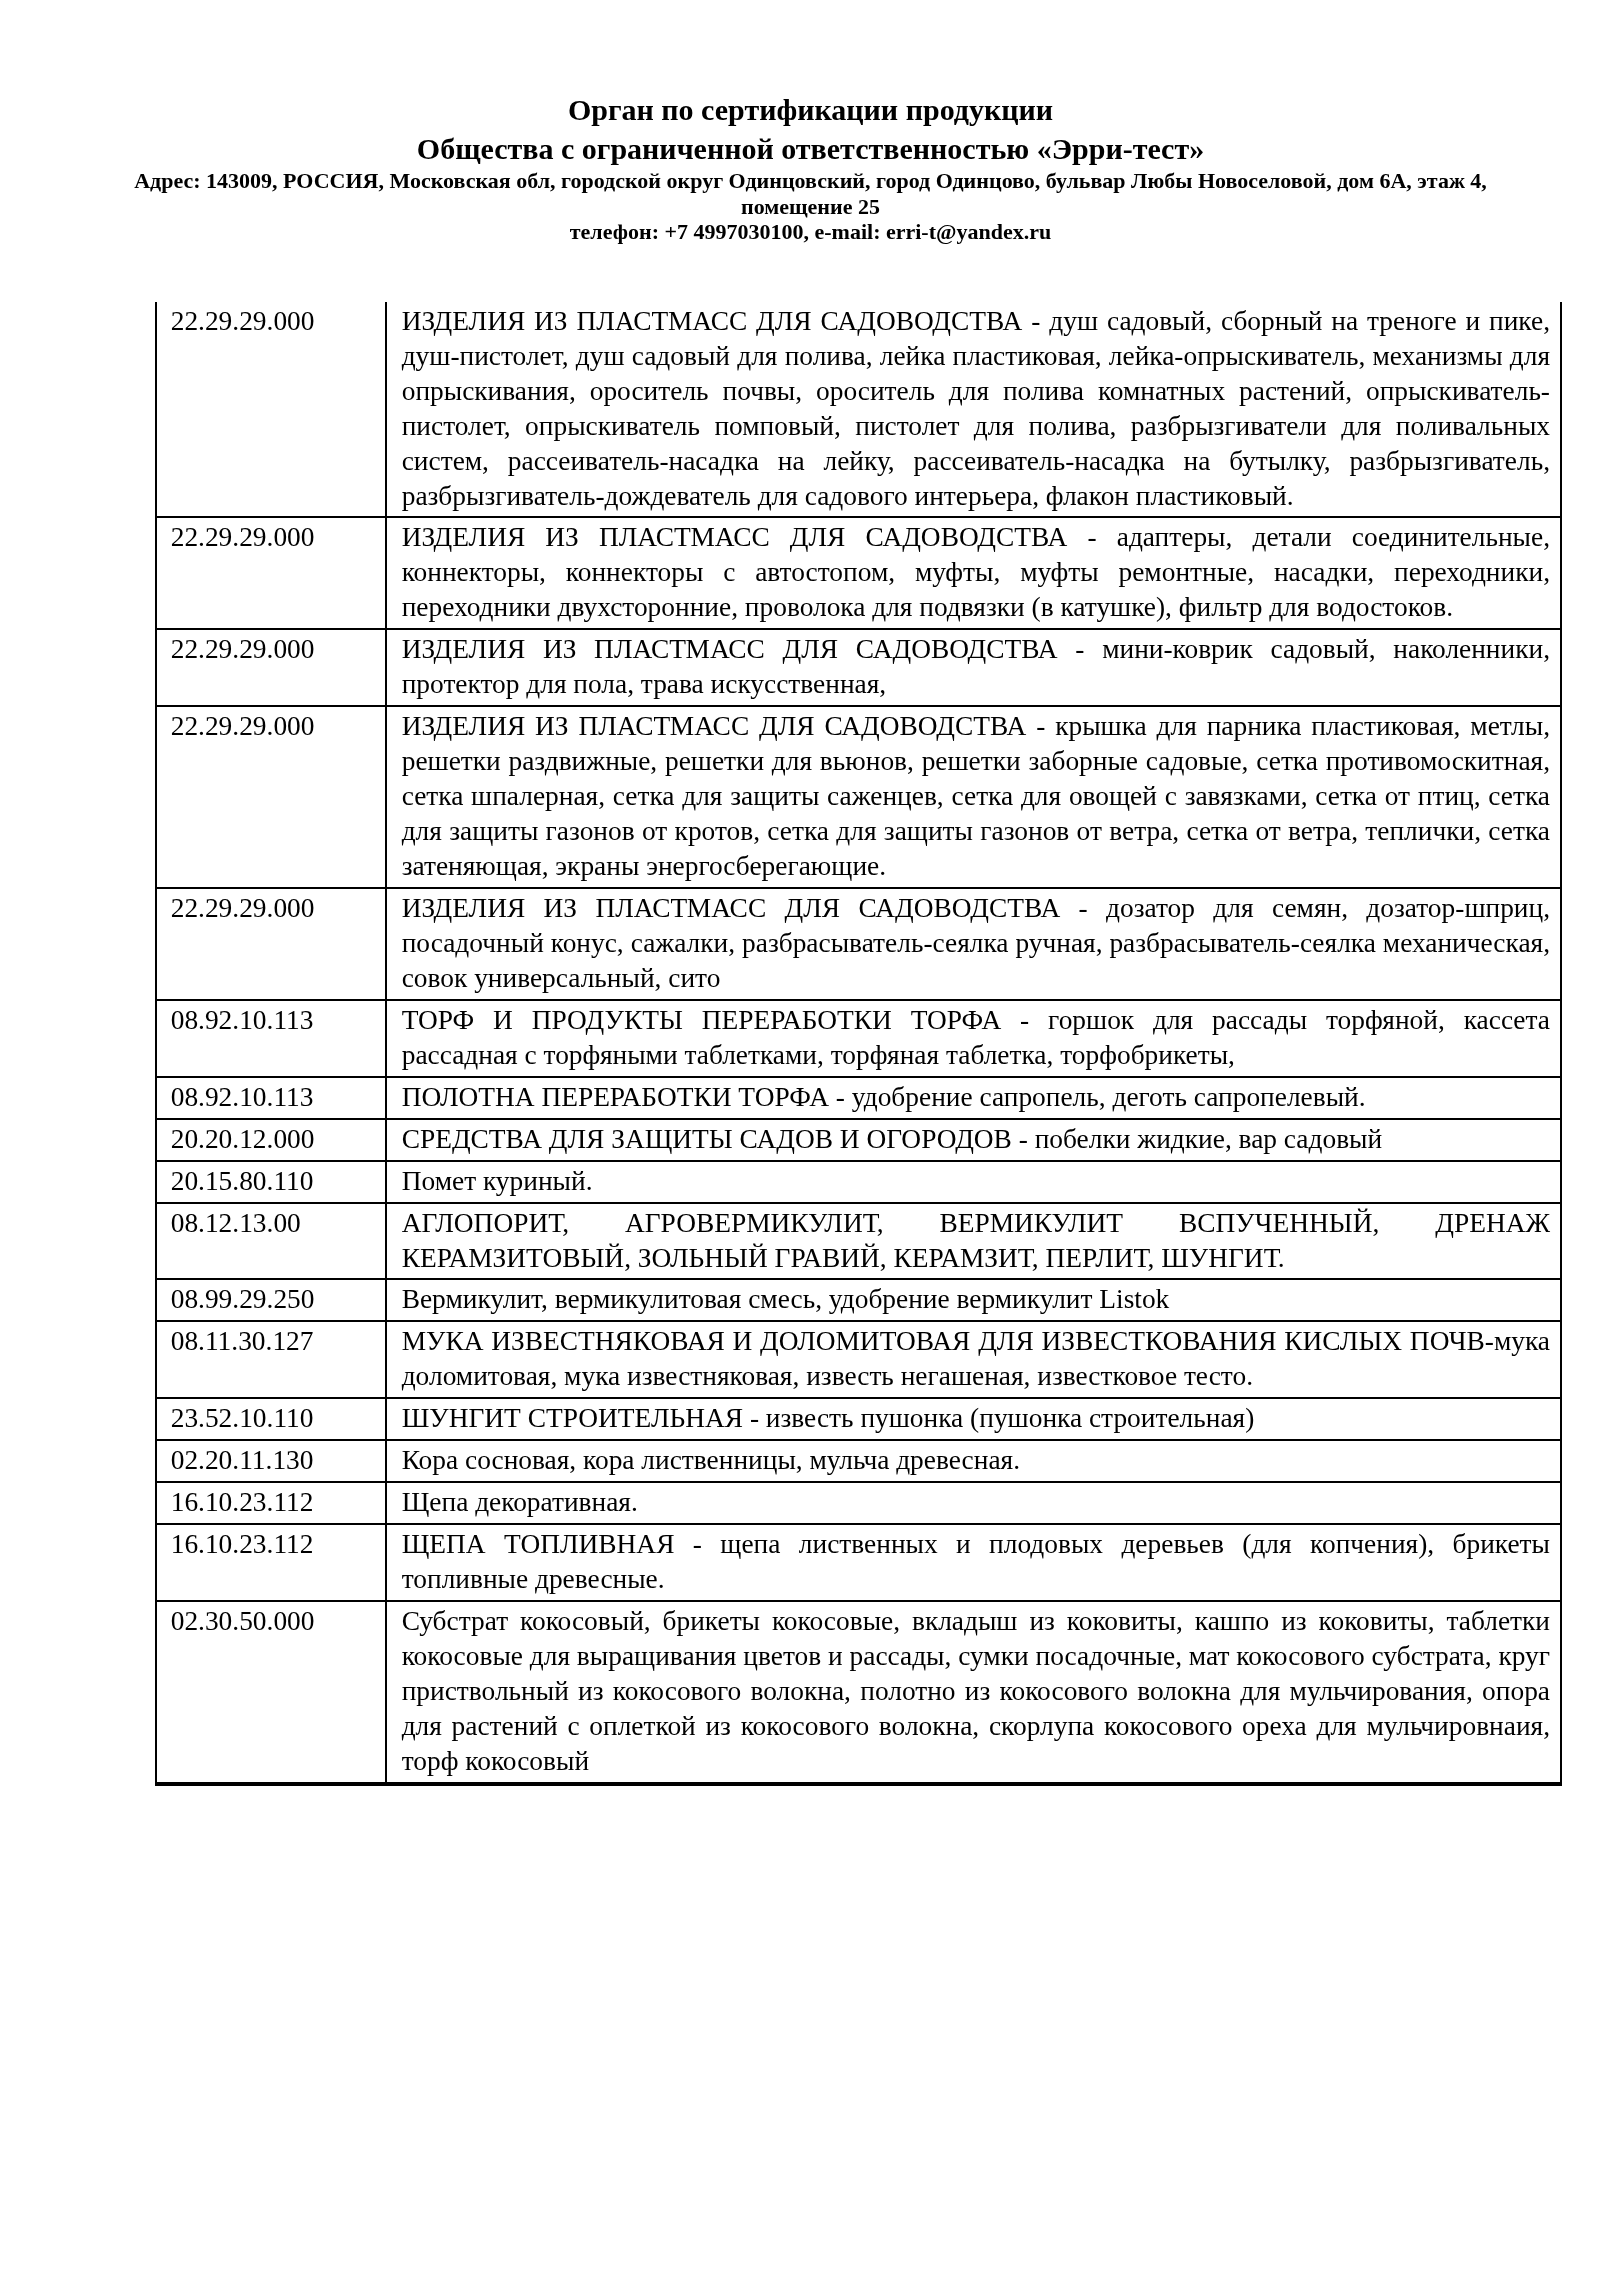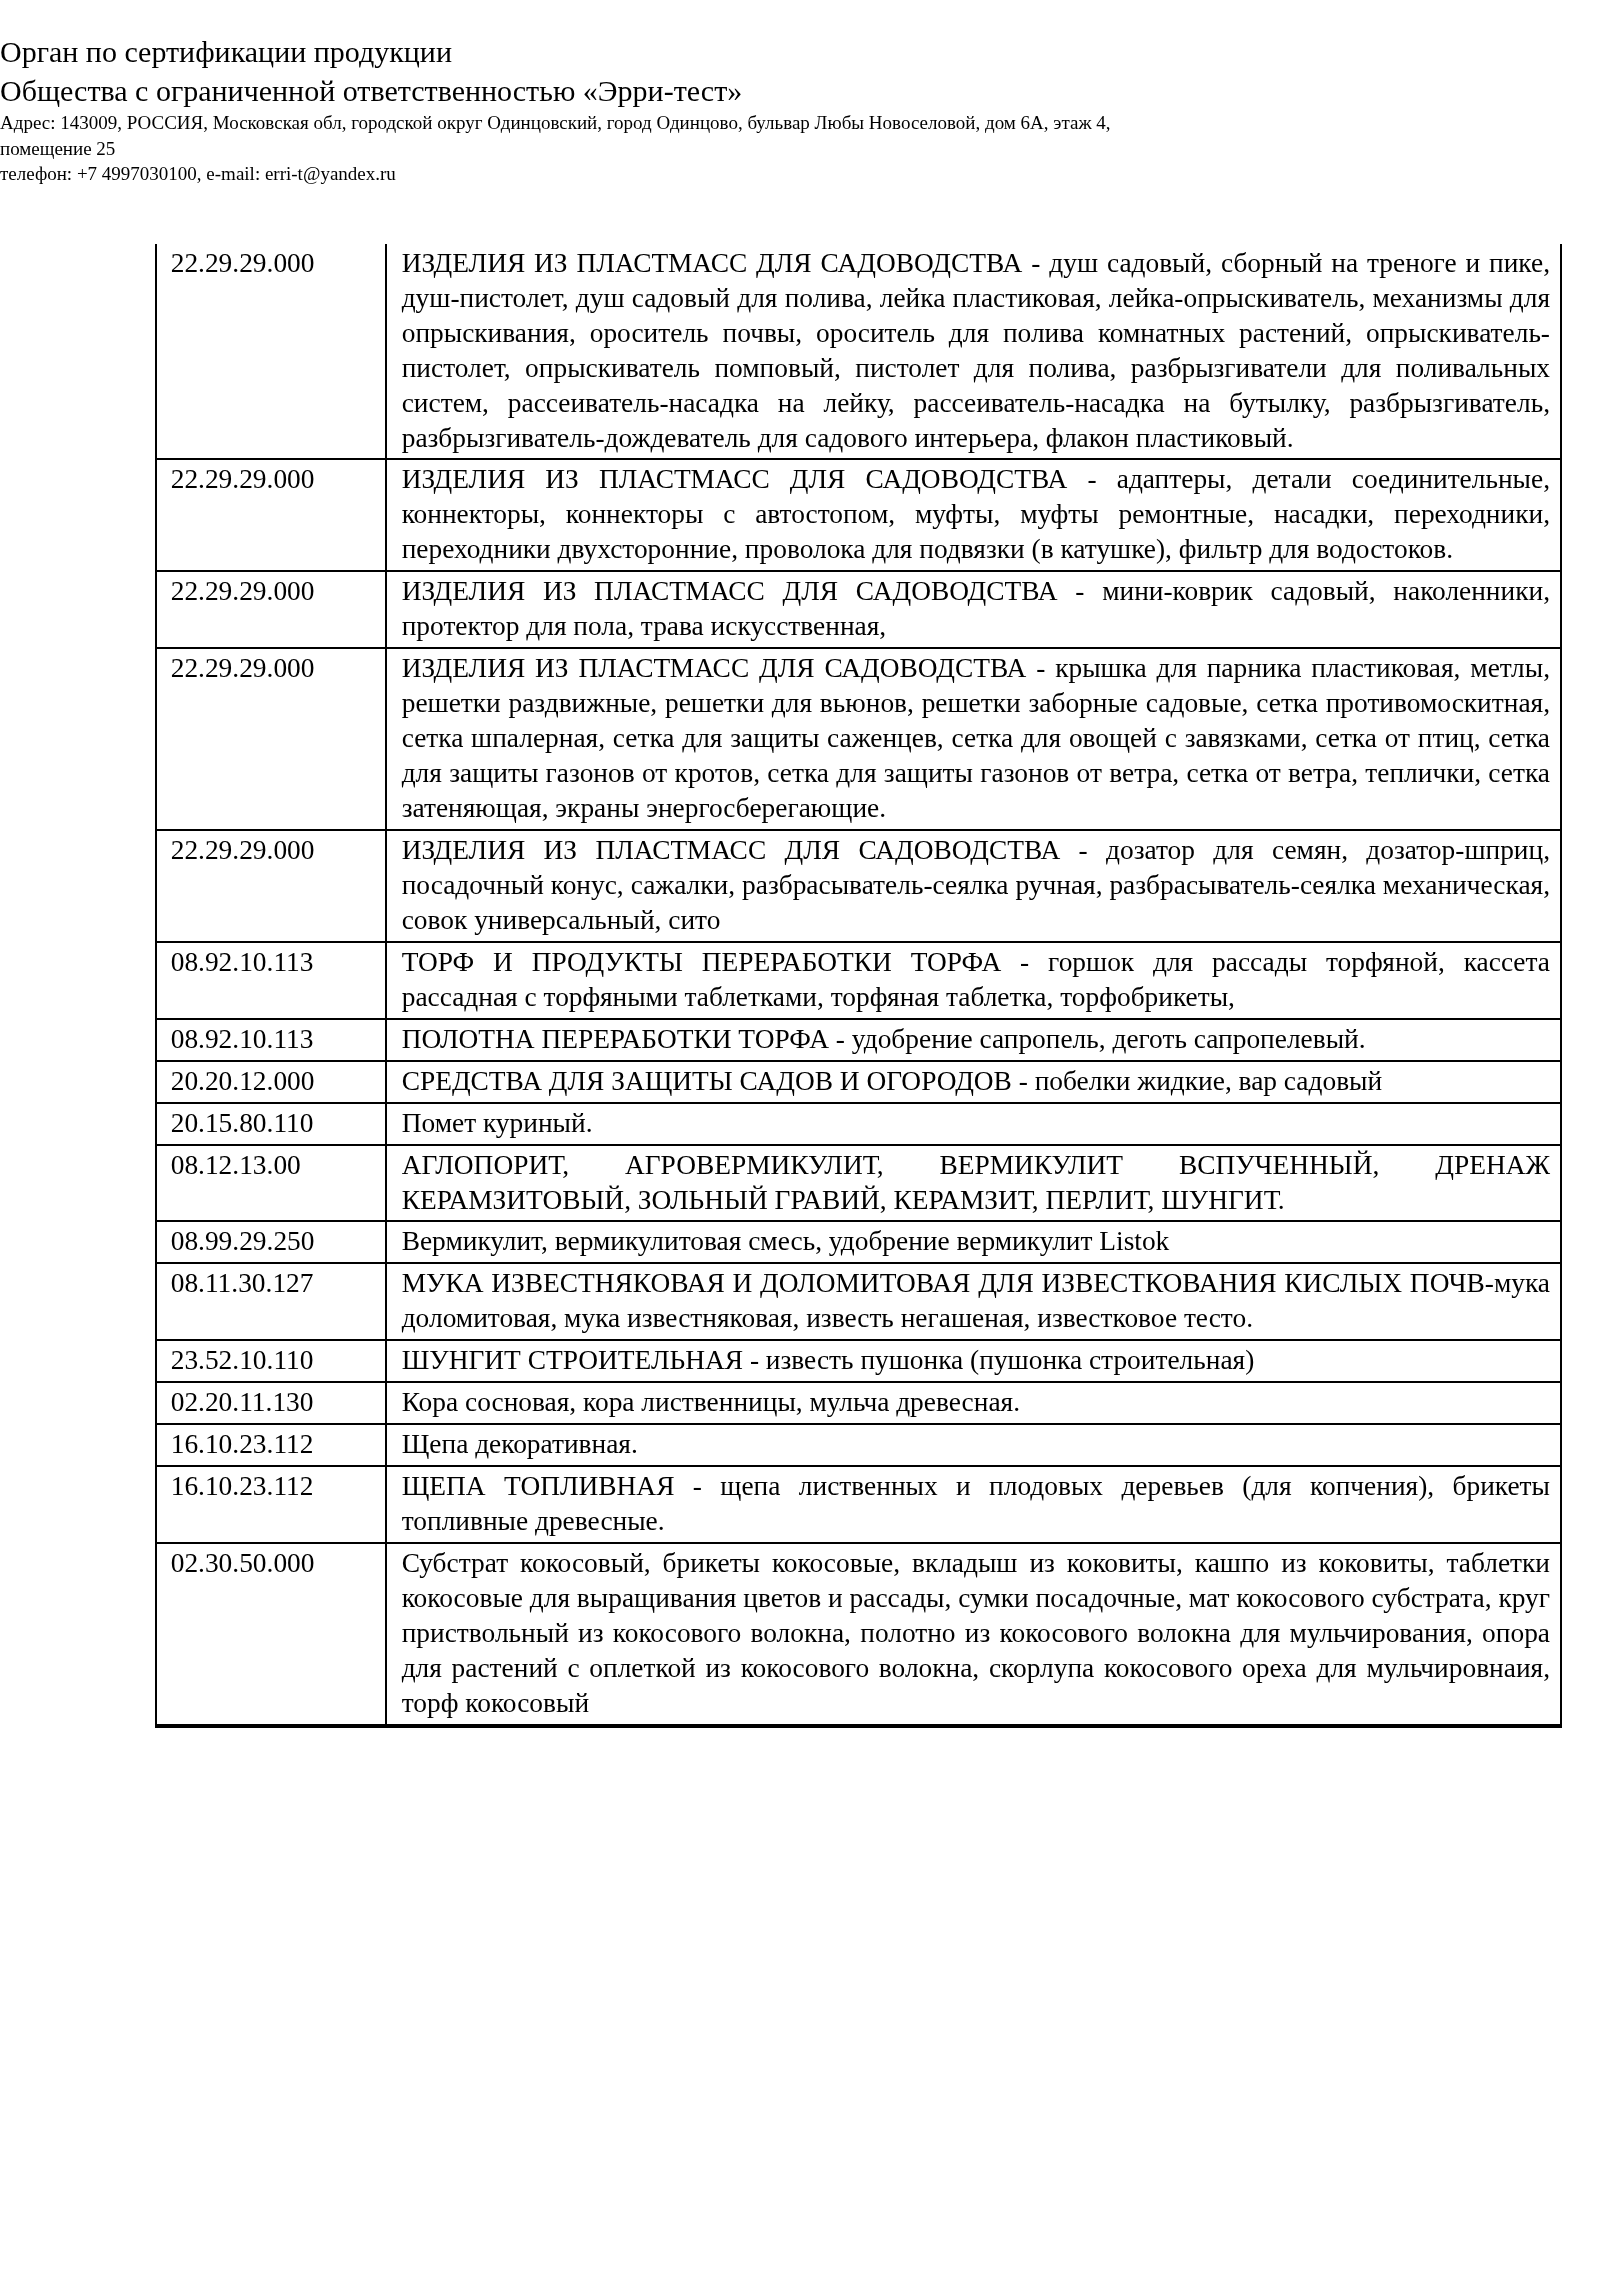--- a/index.html
+++ b/index.html
@@ -9,29 +9,31 @@
   }
   body {
     width: 1621px;
     height: 2293px;
     position: relative;
     font-family: "Liberation Serif", "DejaVu Serif", serif;
     color: #000000;
     -webkit-font-smoothing: antialiased;
   }
   .header {
-    padding-top: 32px;
+    padding-top: 90px;
+    text-align: center;
+    font-weight: bold;
   }
   .h-line {
     font-size: 30px;
     line-height: 39px;
     white-space: nowrap;
   }
   .h-small {
-    font-size: 19px;
+    font-size: 22px;
     line-height: 25.5px;
     white-space: nowrap;
   }
   .doc-table {
     margin: 57px 0 4px 155px;
     width: 1406px;
     border-collapse: collapse;
     table-layout: fixed;
   }
   .doc-table td {

